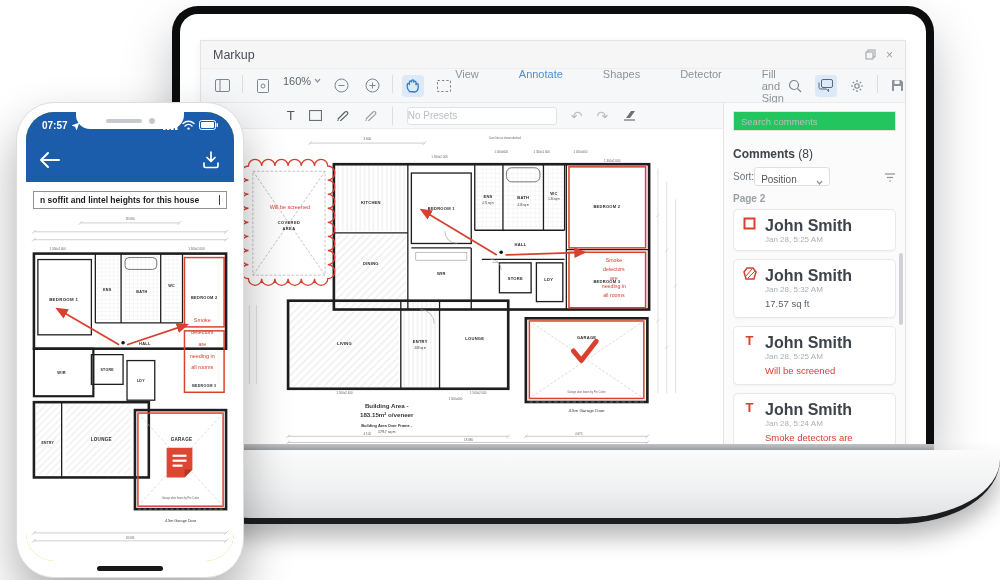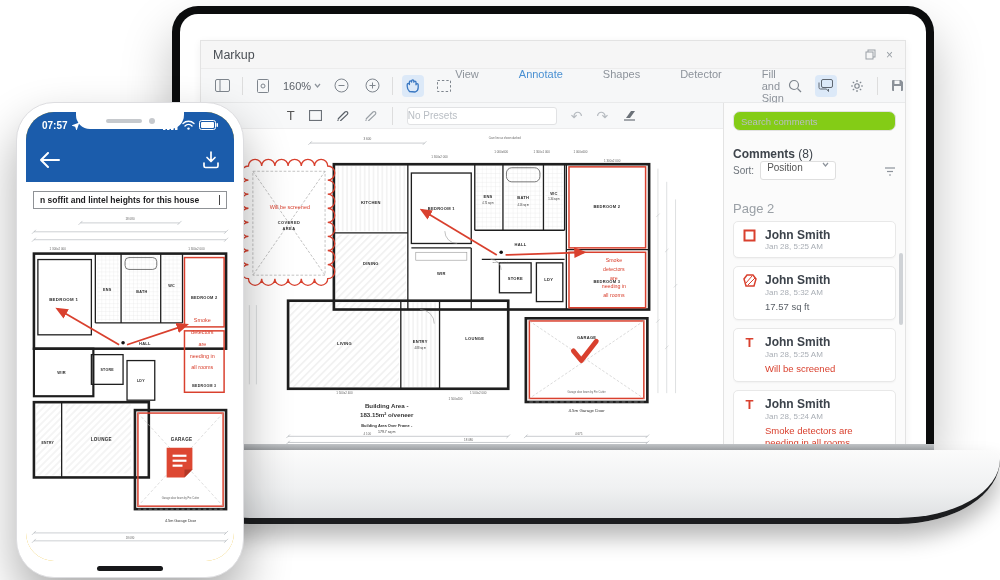--- a/index.html
+++ b/index.html
@@ -20,21 +20,21 @@
     border-radius:10px 10px 110px 110px / 10px 10px 70px 70px;
     border-bottom:6px solid #1c1d1f; box-shadow:0 14px 22px rgba(0,0,0,.28); }
 
   
   .titlebar { height:28px; background:#f6f6f6; border-bottom:1px solid #ececec;
     display:flex; align-items:center; padding:0 12px; flex:0 0 auto; }
   .window-title { font-size:12.5px; color:#4a4f55; }
   .win-controls { margin-left:auto; display:flex; align-items:center; gap:10px; color:#9aa0a6; }
   .toolbar { height:34px; background:#f6f7f8; border-bottom:1px solid #e9eaeb; display:flex;
     align-items:center; padding:0 10px; flex:0 0 auto; color:#7e858d; font-size:11px; }
-  .tb-group { display:flex; align-items:center; gap:9px; }
+  .tb-group { display:flex; align-items:flex-start; gap:9px; }
   .tb-center { flex:1; display:flex; justify-content:center; gap:40px; }
   .divider { width:1px; height:18px; background:#ddd; }
   .tb-btn { display:flex; align-items:center; justify-content:center; width:22px; height:22px; border-radius:4px; }
   .tb-btn.active { background:#dce9f8; }
   .tab { font-size:11px; color:#8d939b; cursor:default; }
   .tab.active { color:#4a90d2; }
   .zoom-ctl { display:flex; align-items:center; gap:3px; color:#5d636a; font-size:11px; }
 
   .subtoolbar { height:26px; background:#f7f8f9; border-bottom:1px solid #ededee;
     display:flex; align-items:center; justify-content:center; gap:14px; color:#6b7178; flex:0 0 auto; }
@@ -43,38 +43,38 @@
   .undo-redo { color:#b6bbc0; font-size:14px; line-height:1; }
 
   .content-row { flex:1; display:flex; min-height:0; }
   .canvas-col { flex:1; display:flex; flex-direction:column; min-width:0; }
   .canvas { flex:1; background:#fff; position:relative; overflow:hidden; }
   .canvas svg { position:absolute; inset:0; width:100%; height:100%; }
 
   
   .sidebar { width:182px; flex:0 0 182px; border-left:1px solid #e3e3e3; background:#fbfbfb;
     padding:8px 9px 0; display:flex; flex-direction:column; overflow:hidden; position:relative; }
-  .search-box { height:20px; width:100%; border:1px solid #e2e2e2; border-radius:7px; background:#84cc16;
+  .search-box { height:20px; width:100%; border:1px solid #e2e2e2; border-radius:1px; background:#22c55e;
     font-size:9.5px; padding:0 7px; color:#555; font-family:"Liberation Sans",sans-serif; }
   .search-box::placeholder { color:#b9bec4; }
   .comments-head { margin-top:16px; font-size:12px; color:#3e444b; }
   .comments-head .t { font-weight:bold; }
-  .sort-row { display:flex; align-items:center; gap:6px; }
+  .sort-row { margin-top:6px; display:flex; align-items:center; }
   .sort-label { font-size:10px; color:#6e747b; }
   .sort-select { width:76px; height:19px; border:1px solid #dfdfdf; border-radius:3px; background:#fff;
-    display:flex; align-items:flex-start; padding:0 6px; font-size:10px; color:#555; gap:4px; }
+    display:flex; align-items:flex-end; padding:0 6px; font-size:10px; color:#555; gap:4px; }
   .sort-select .val { flex:1; }
   .filter-ic { margin-left:auto; }
-  .page-label { margin-top:21px; font-size:13px; color:#9aa0a6; }
+  .page-label { margin-top:7px; font-size:10px; color:#9aa0a6;font-weight:bold; }
   .cards { margin-top:5px; flex:1; display:flex; flex-direction:column; gap:8px; overflow:hidden; }
   .card { background:#fff; border:1px solid #e8e8e8; border-radius:5px; padding:6px 8px;
     box-shadow:0 1px 2px rgba(0,0,0,.04); flex:0 0 auto; }
   .card-head { display:flex; gap:8px; align-items:flex-start; }
   .card-ic { width:15px; height:15px; flex:0 0 15px; display:flex; align-items:center; justify-content:center; }
-  .card-author { font-size:12px; font-weight:bold; color:#3c434b; line-height:1.2; }
+  .card-author { font-size:16px; font-weight:bold; color:#3c434b; line-height:1.2; }
   .card-time { font-size:8px; color:#a9aeb5; }
   .card-text { margin:4px 0 0 23px; font-size:9.5px; line-height:1.32; color:#5b6168; }
   .card-text.red { color:#d9402e; }
   .t-icon { color:#d9402e; font-weight:bold; font-size:13px; line-height:1; }
   .side-scrollbar { position:absolute; right:2px; top:150px; width:4px; height:72px; background:#cfd2d6; border-radius:2px; }
 
   
   .phone { position:absolute; left:16px; top:102px; width:228px; height:476px; z-index:10;
     background:#fff; border:1px solid #dddde0; border-radius:38px;
     box-shadow:0 24px 48px rgba(0,0,0,.32); }

